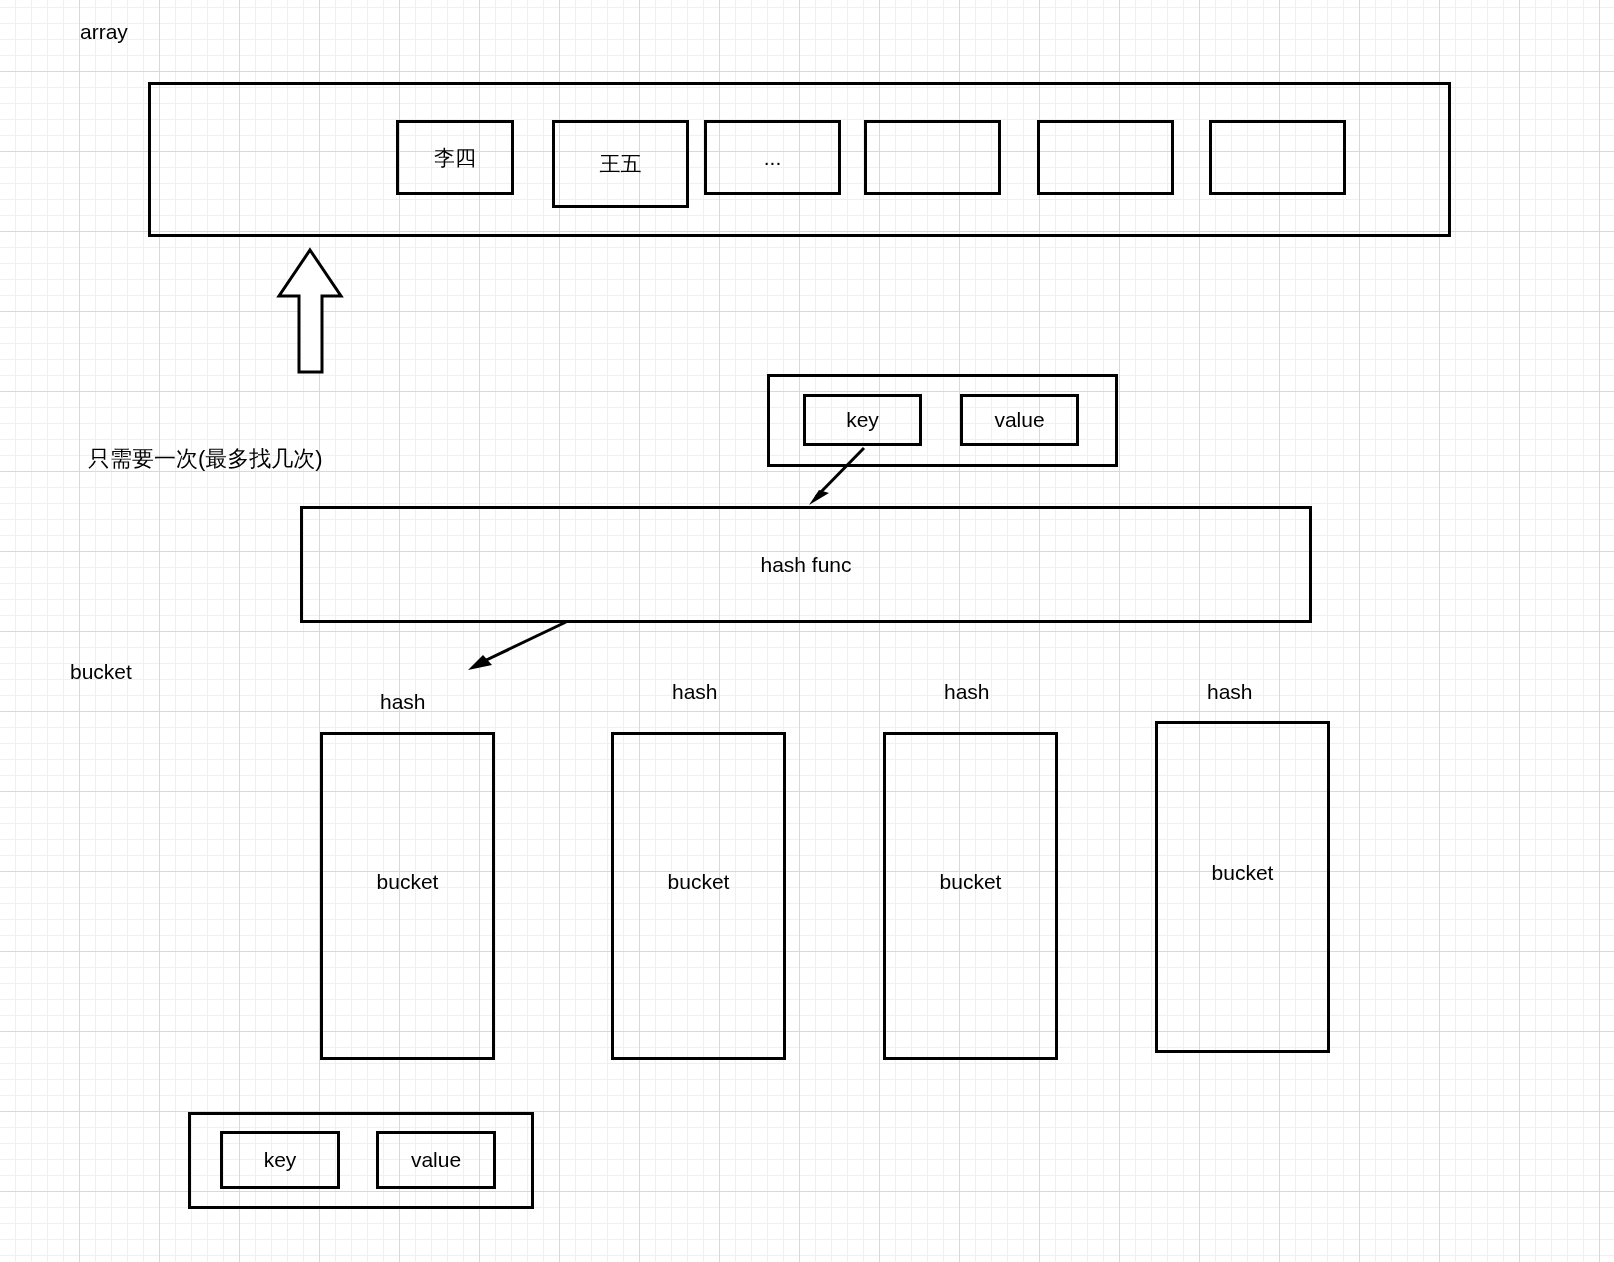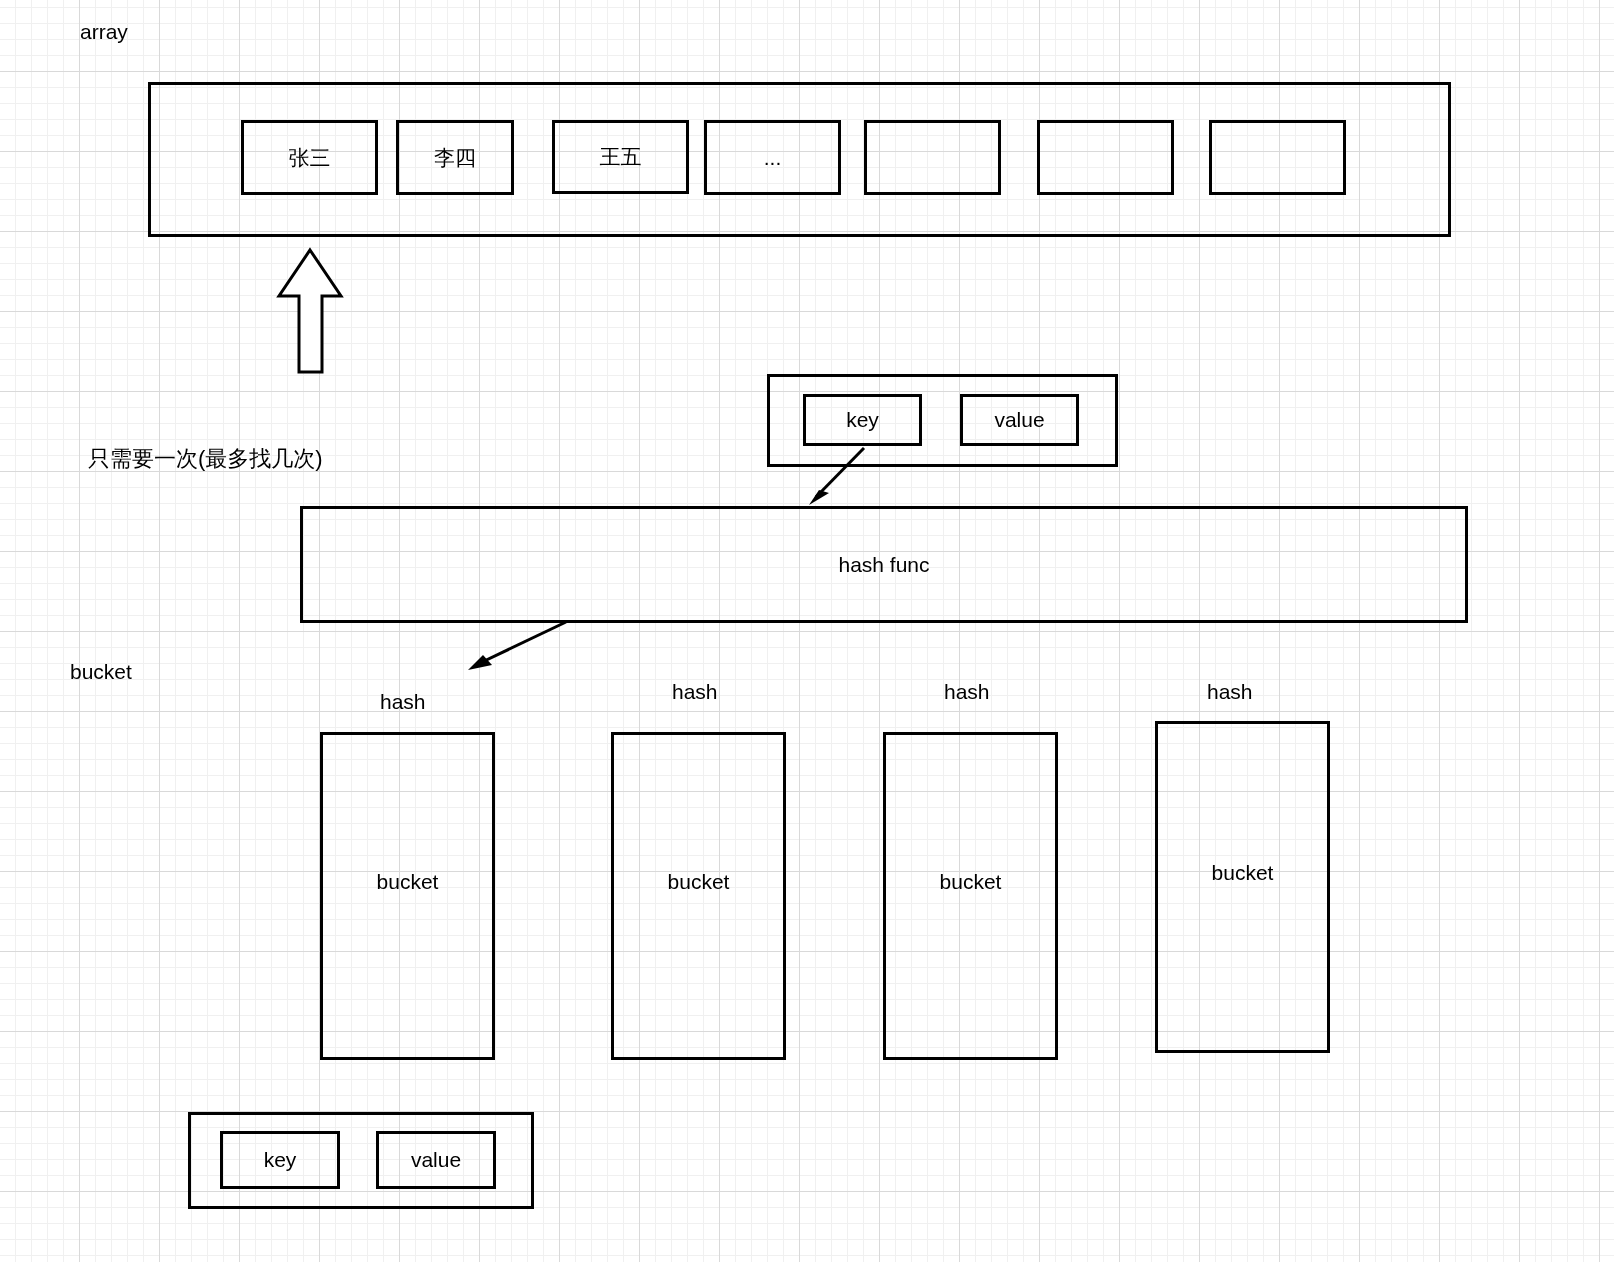--- a/index.html
+++ b/index.html
@@ -68,27 +68,24 @@
 </style>
 </head>
 <body>
 
 <div id="canvas">
 
   <div class="label" style="left:80px; top:21px; font-size:21px;">array</div>
 
   <div class="box" style="left:148px; top:82px; width:1303px; height:155px;"></div>
 
-  <div class="cell" style="left:241px; top:120px; width:137px; height:75px; font-size:21px;">
-    <span>张三</span>
-  </div>
   <div class="cell" style="left:396px; top:120px; width:118px; height:75px; font-size:21px;">
     <span>李四</span>
   </div>
-  <div class="cell" style="left:552px; top:120px; width:137px; height:74px; font-size:21px;">
+  <div class="cell" style="left:552px; top:120px; width:137px; height:88px; font-size:21px;">
     <span>王五</span>
   </div>
   <div class="cell" style="left:704px; top:120px; width:137px; height:75px; font-size:21px;">
     <span>...</span>
   </div>
   <div class="cell" style="left:864px; top:120px; width:137px; height:75px; font-size:21px;">
     <span></span>
   </div>
   <div class="cell" style="left:1037px; top:120px; width:137px; height:75px; font-size:21px;">
     <span></span>
@@ -100,21 +97,21 @@
   <div class="label" style="left:88px; top:448px; font-size:22px;text-align:center;">只需要一次(最多找几次)</div>
 
   <div class="box" style="left:767px; top:374px; width:351px; height:93px;"></div>
   <div class="cell" style="left:803px; top:394px; width:119px; height:52px; font-size:21px;">
     <span>key</span>
   </div>
   <div class="cell" style="left:960px; top:394px; width:119px; height:52px; font-size:21px;">
     <span>value</span>
   </div>
 
-  <div class="cell" style="left:300px; top:506px; width:1168px; height:117px; font-size:21px;">
+  <div class="cell" style="left:300px; top:506px; width:1012px; height:117px; font-size:21px;">
     <span>hash func</span>
   </div>
 
   <div class="label" style="left:70px; top:661px; font-size:21px;">bucket</div>
 
   <div class="label" style="left:380px; top:691px; font-size:21px;">hash</div>
   <div class="label" style="left:672px; top:681px; font-size:21px;">hash</div>
   <div class="label" style="left:944px; top:681px; font-size:21px;">hash</div>
   <div class="label" style="left:1207px; top:681px; font-size:21px;">hash</div>
 

